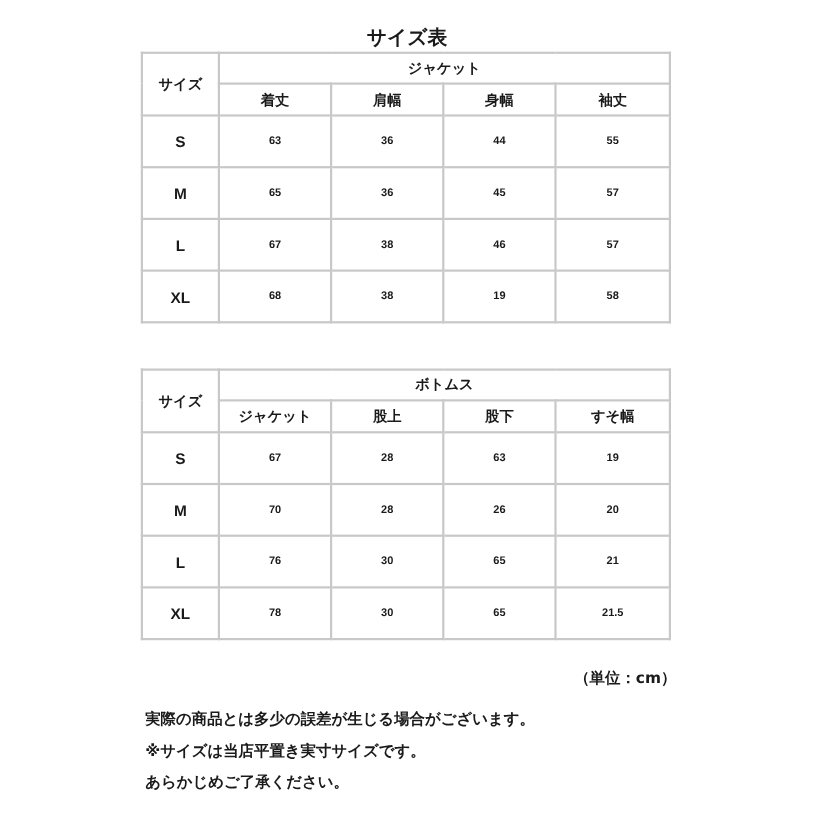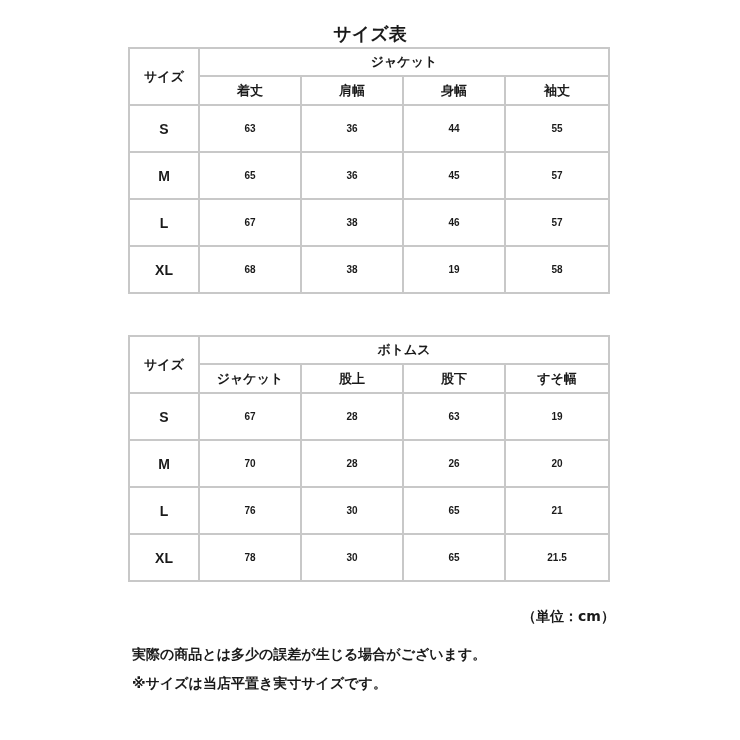--- a/index.html
+++ b/index.html
@@ -126,13 +126,14 @@
     <td>21.5</td>
   </tr>
 </tbody>
   </table>
 
 <div class="unit">（単位：cm）</div>
 
 <div class="notes">
   <div>実際の商品とは多少の誤差が生じる場合がございます。</div>
   <div>※サイズは当店平置き実寸サイズです。</div>
+  <div>あらかじめご了承ください。</div>
 </div>
 
 </body></html>

